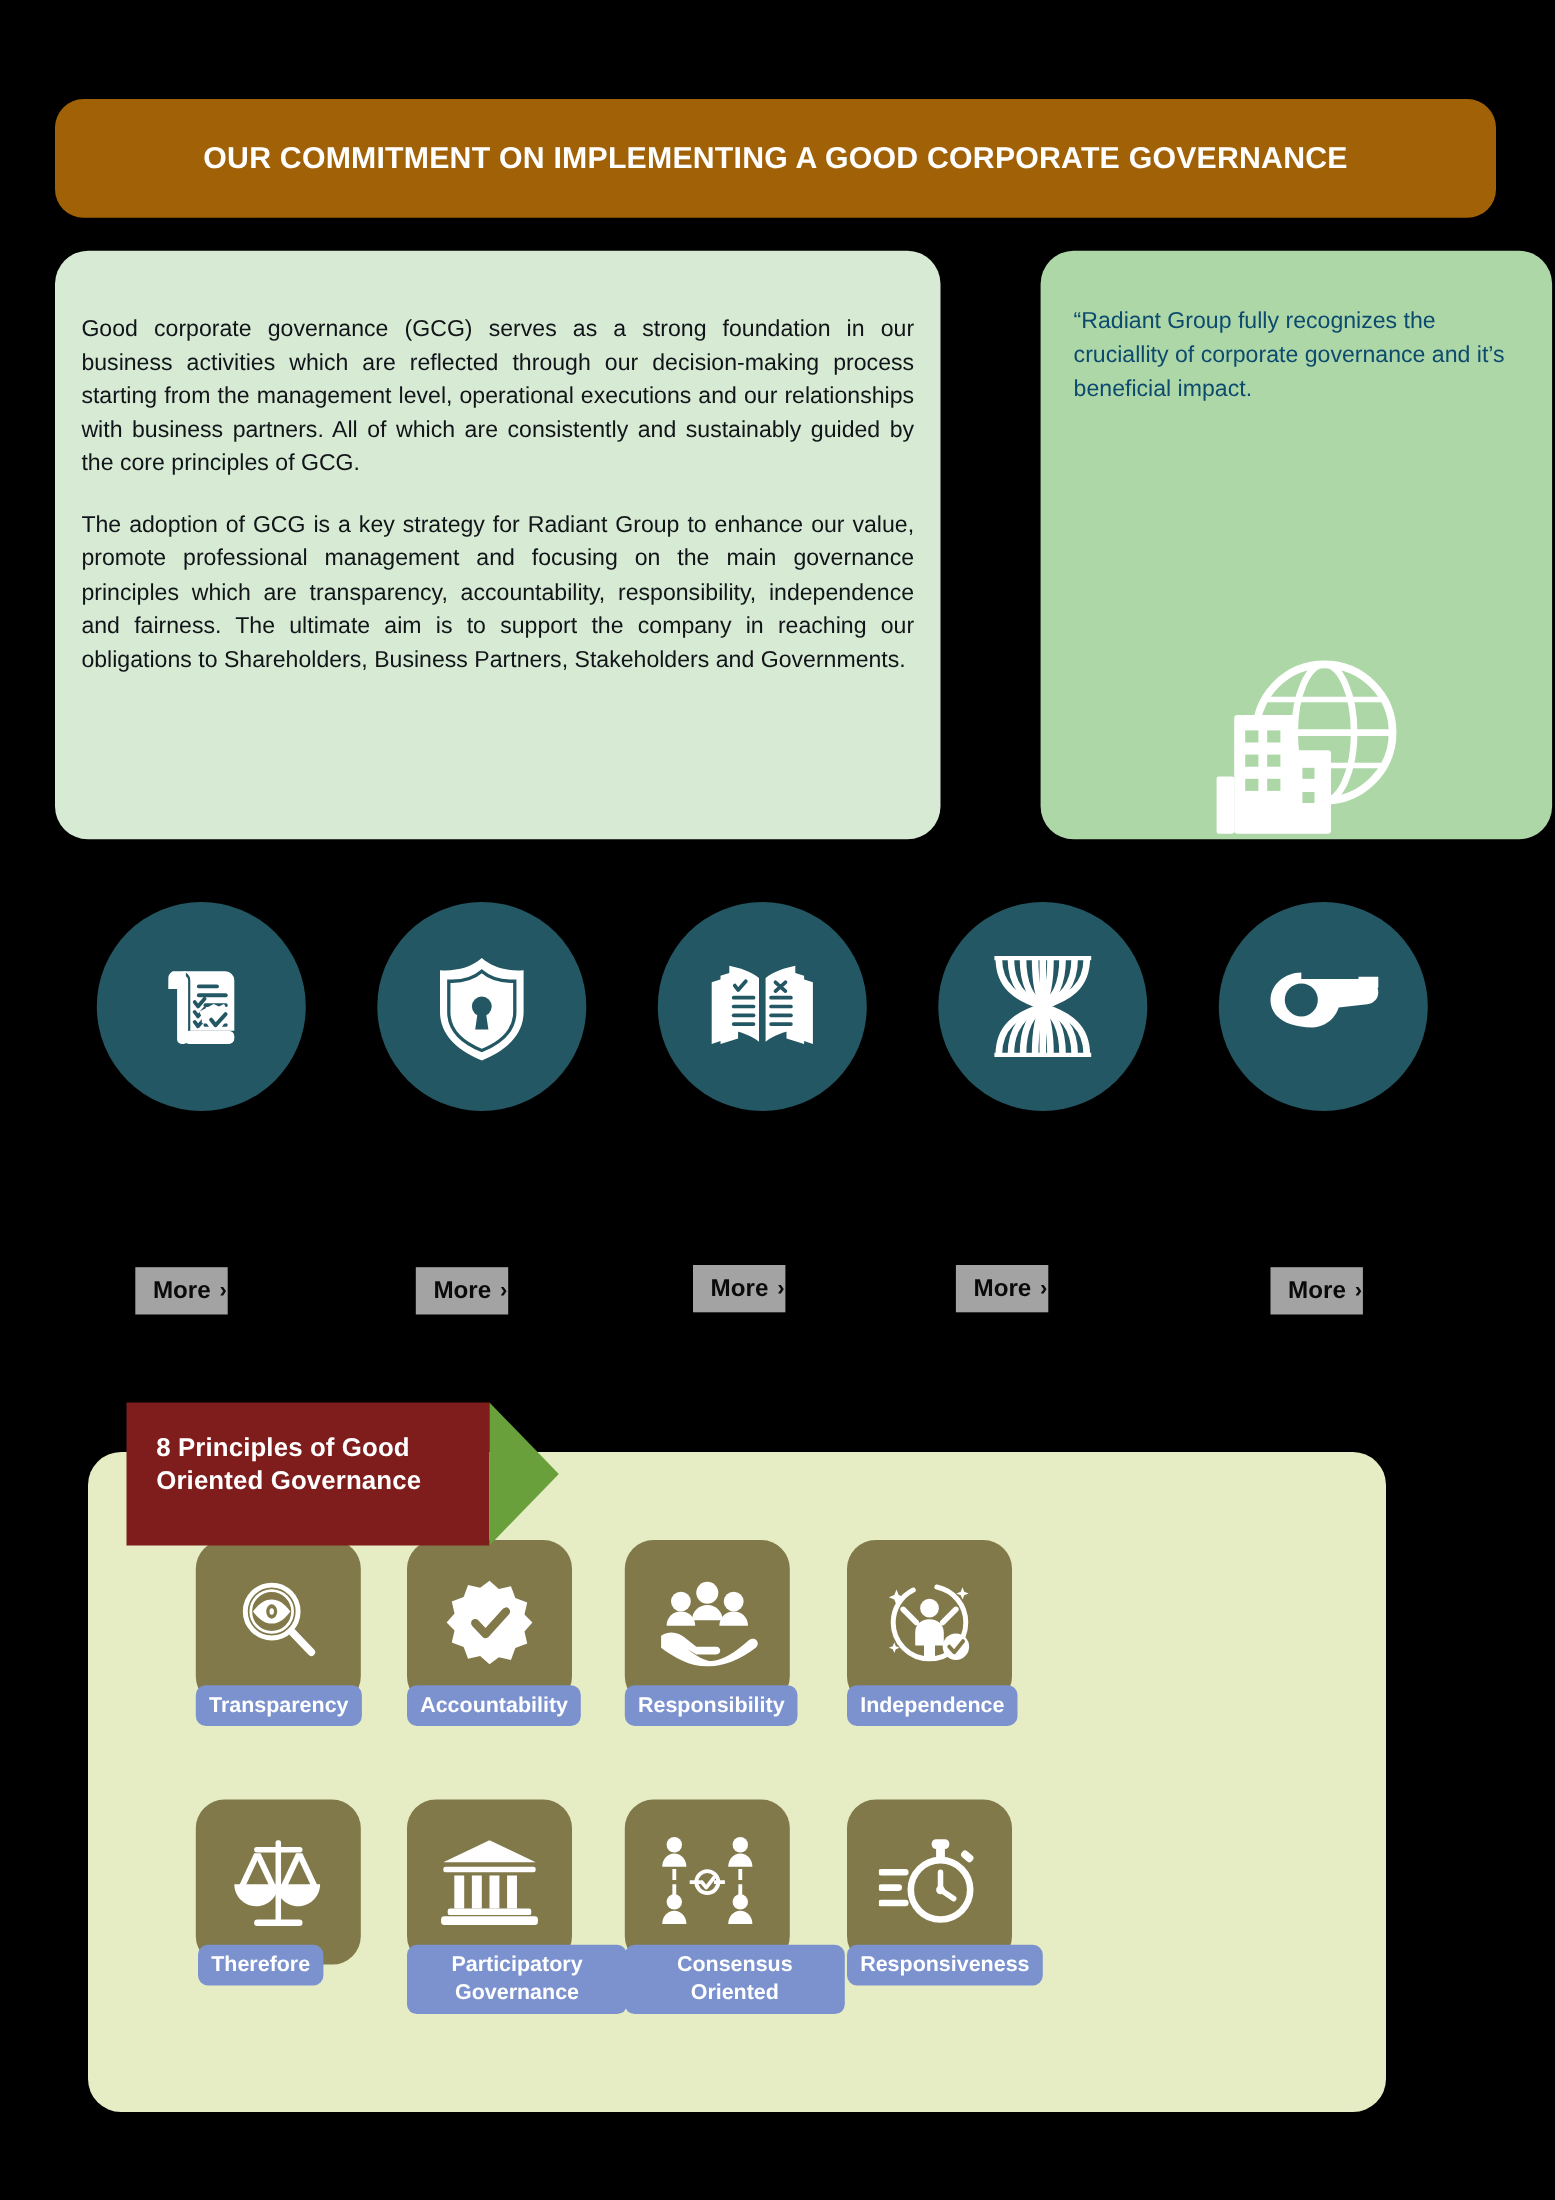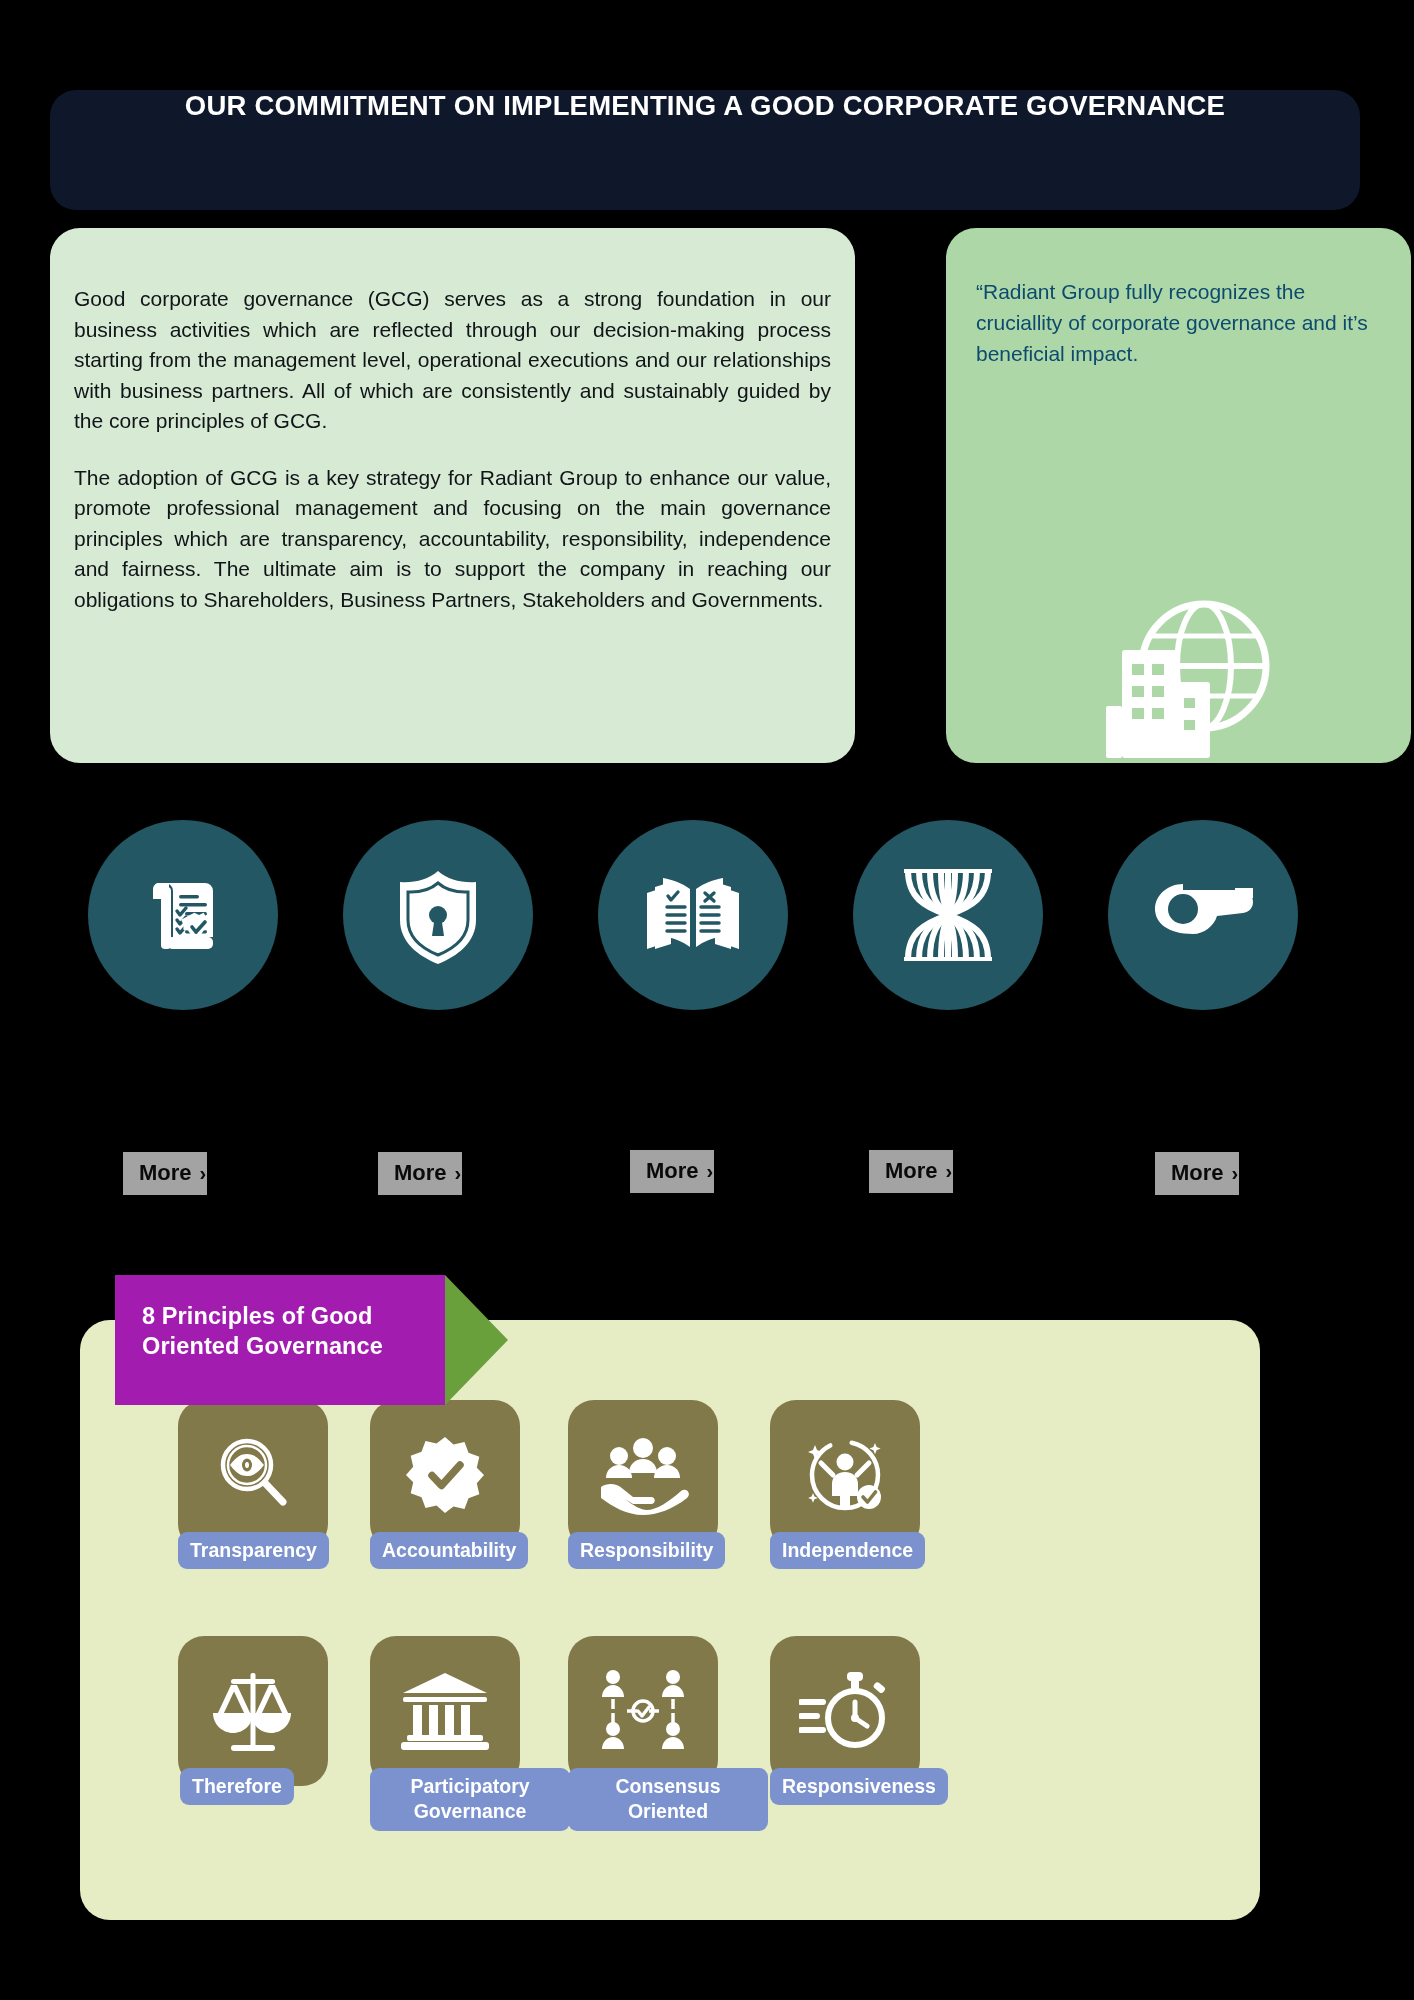--- a/index.html
+++ b/index.html
@@ -14,25 +14,25 @@
     position: relative;
     width: 1414px;
     height: 2000px;
     background: #000000;
   }
 
   
   .header-bar {
     position: absolute;
     left: 50px; top: 90px;
-    width: 1310px; height: 120px;
-    background: #0f172a;
+    width: 1310px; height: 108px;
+    background: #a16207;
     border-radius: 26px;
     display: flex;
-    align-items: flex-start;
+    align-items: center;
     justify-content: center;
   }
   .header-title {
     color: #ffffff;
     font-size: 27.5px;
     font-weight: bold;
     letter-spacing: 0.2px;
     text-align: center;
     white-space: nowrap;
   }
@@ -146,21 +146,21 @@
     position: absolute;
     left: 80px; top: 1320px;
     width: 1180px; height: 600px;
     background: #e6edc4;
     border-radius: 30px;
   }
   .ribbon {
     position: absolute;
     left: 115px; top: 1275px;
     width: 330px; height: 130px;
-    background: #a21caf;
+    background: #7f1d1d;
     color: #ffffff;
     padding: 26px 0 0 27px;
     z-index: 5;
   }
   .ribbon::after {
     content: "";
     position: absolute;
     right: -63px; top: 0;
     width: 0; height: 0;
     border-top: 65px solid transparent;

